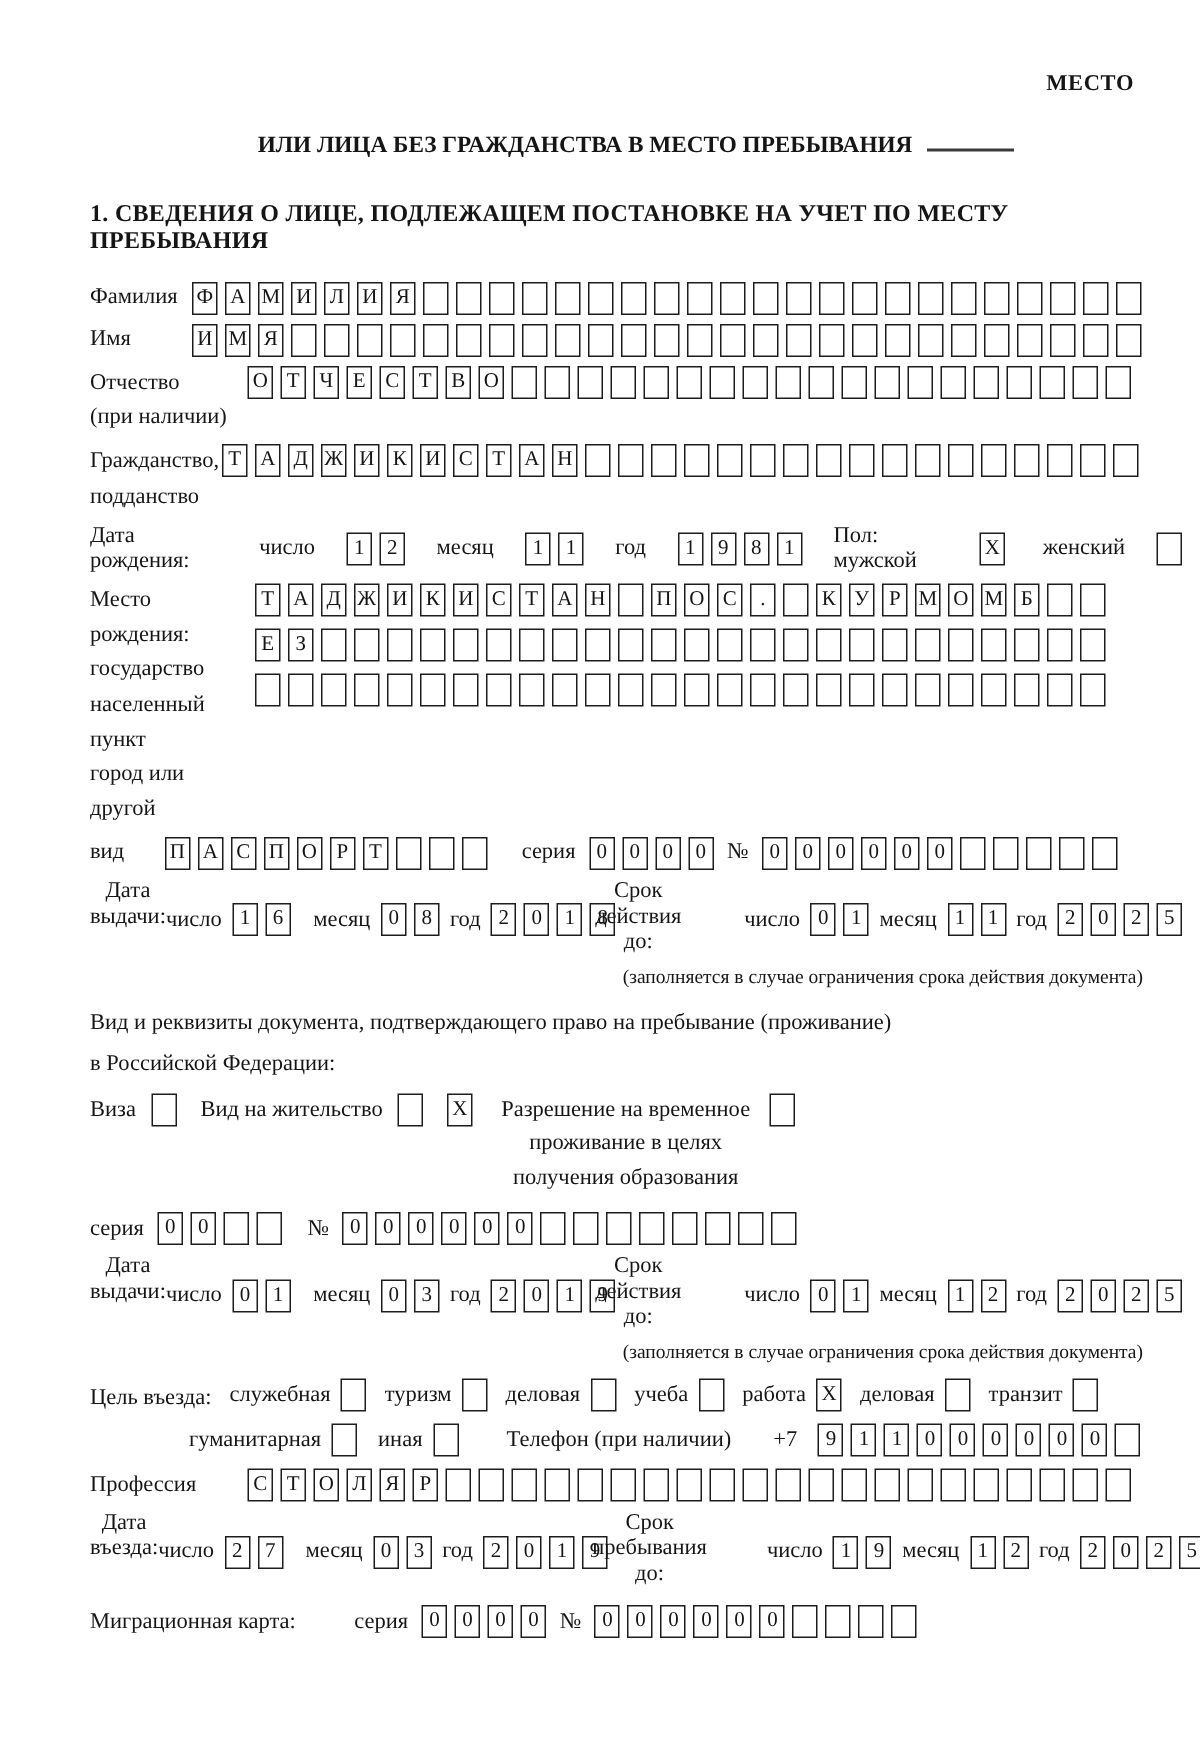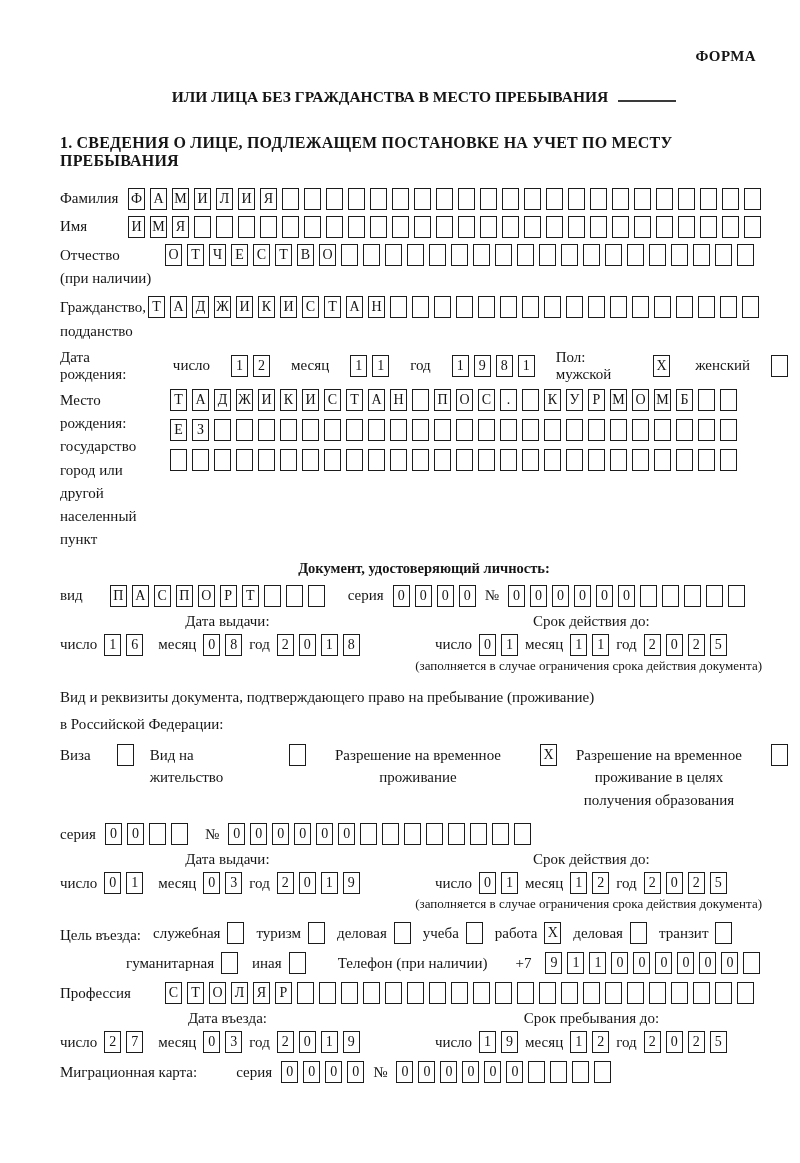--- a/index.html
+++ b/index.html
@@ -37,51 +37,51 @@
   .w-otch { width: 105px; }
   .w-grazh { width: 88px; }
   .w-mesto { width: 110px; }
 
   .vstack { display: flex; flex-direction: column; gap: 8px; }
 
   .center-bold { text-align: center; font-weight: bold; font-size: 14.5px; margin: 8px 0 8px 0; }
 
   
   .date2col { display: flex; margin-bottom: 2px; }
-  .datecol { display: flex; flex-direction: column; }
+  .datecol { display: flex; flex-direction: row; }
   .datecol.c1 { width: 46%; }
   .datecol.c2 { width: 54%; }
   .date-head { text-align: center; margin-bottom: 4px; }
   .date-row { display: flex; align-items: center; gap: 7px; }
   .datecol.c2 .date-row { padding-left: 40px; }
   .note { font-size: 13px; }
   .note.right { text-align: right; padding-right: 26px; margin-bottom: 10px; margin-top: 2px; }
 
   .intro { line-height: 1.8; }
 
   
   .opts { display: flex; align-items: flex-start; gap: 16px; margin-top: 6px; margin-bottom: 12px; }
-  .opt { display: inline-flex; align-items: flex-start; gap: 26px; }
+  .opt { display: inline-flex; align-items: flex-start; gap: 10px; }
   .olbl { line-height: 1.5; }
   .olbl.wrap2 { width: 192px; text-align: center; }
   .olbl.wrap3 { width: 172px; text-align: center; }
 
   
   .purpose { display: inline-flex; align-items: center; gap: 7px; }
   .purposes { display: flex; align-items: flex-end; gap: 12px; margin-bottom: 8px; }
   .purposes2 { display: flex; align-items: center; gap: 14px; margin-left: 66px; margin-bottom: 8px; }
   .mt6 { margin-top: 6px; }
 </style>
 </head>
 <body>
 
 <div class="page">
 
 
-  <div class="forma">ФОРМА</div>
+  <div class="forma">МЕСТО</div>
 
   <div class="title">
     <div>
       <span>ИЛИ ЛИЦА БЕЗ ГРАЖДАНСТВА В МЕСТО ПРЕБЫВАНИЯ</span><span class="title-underline"></span>
     </div>
   </div>
 
   <div class="sec-heading">1. СВЕДЕНИЯ О ЛИЦЕ, ПОДЛЕЖАЩЕМ ПОСТАНОВКЕ НА УЧЕТ ПО МЕСТУ ПРЕБЫВАНИЯ</div>
 
   <div class="row">
@@ -253,22 +253,22 @@
     <span style="margin-left:4px;">женский</span>
     <span class="boxes">
         <span class="cell"></span>
       </span>
   </div>
 
   <div class="row top mt6">
     <span class="lbl2 w-mesto">
       <div>Место рождения:</div>
       <div>государство</div>
+      <div>населенный пункт</div>
       <div>город или другой</div>
-      <div>населенный пункт</div>
     </span>
     <span class="vstack">
       <span class="boxes">
           <span class="cell">Т</span>
           <span class="cell">А</span>
           <span class="cell">Д</span>
           <span class="cell">Ж</span>
           <span class="cell">И</span>
           <span class="cell">К</span>
           <span class="cell">И</span>
@@ -344,21 +344,20 @@
           <span class="cell"></span>
           <span class="cell"></span>
           <span class="cell"></span>
           <span class="cell"></span>
           <span class="cell"></span>
           <span class="cell"></span>
         </span>
     </span>
   </div>
 
-  <div class="center-bold">Документ, удостоверяющий личность:</div>
 
   <div class="row" style="gap:9px;">
     <span style="margin-right:18px;">вид</span>
     <span class="boxes">
         <span class="cell">П</span>
         <span class="cell">А</span>
         <span class="cell">С</span>
         <span class="cell">П</span>
         <span class="cell">О</span>
         <span class="cell">Р</span>
@@ -448,21 +447,20 @@
           <span class="cell"></span>
         </span>
     </span>
     <span class="opt">
       <span class="olbl">Вид на жительство</span>
       <span class="boxes">
           <span class="cell"></span>
         </span>
     </span>
     <span class="opt">
-      <span class="olbl wrap2">Разрешение на временное проживание</span>
       <span class="boxes">
           <span class="cell">X</span>
         </span>
     </span>
     <span class="opt">
       <span class="olbl wrap3">Разрешение на временное проживание в целях получения образования</span>
       <span class="boxes">
           <span class="cell"></span>
         </span>
     </span>

